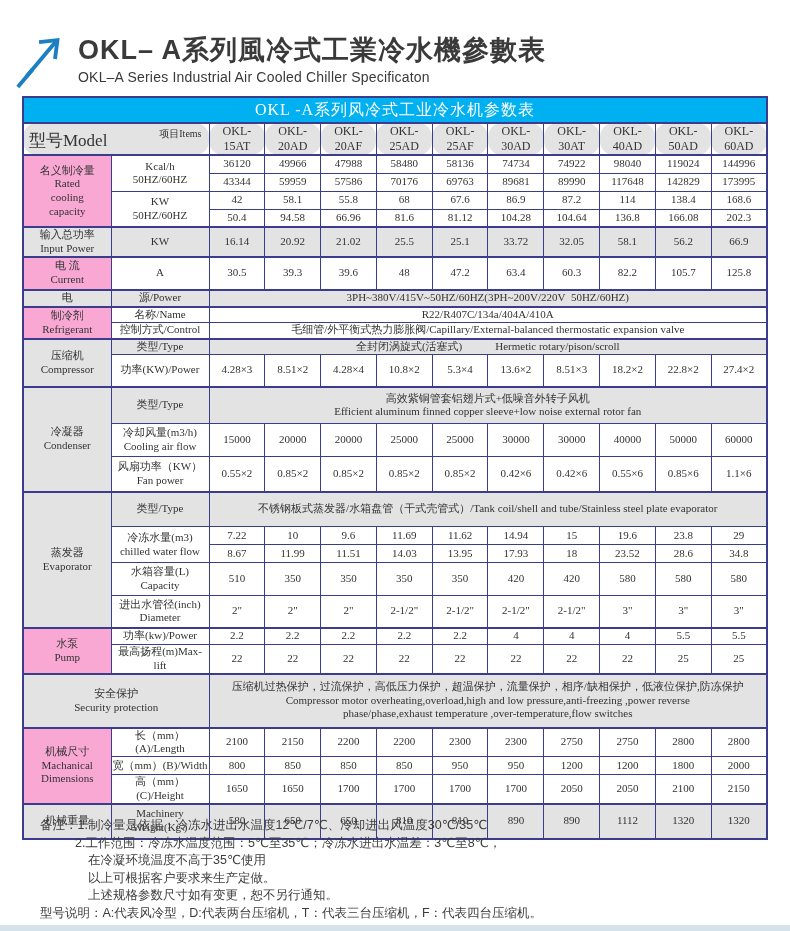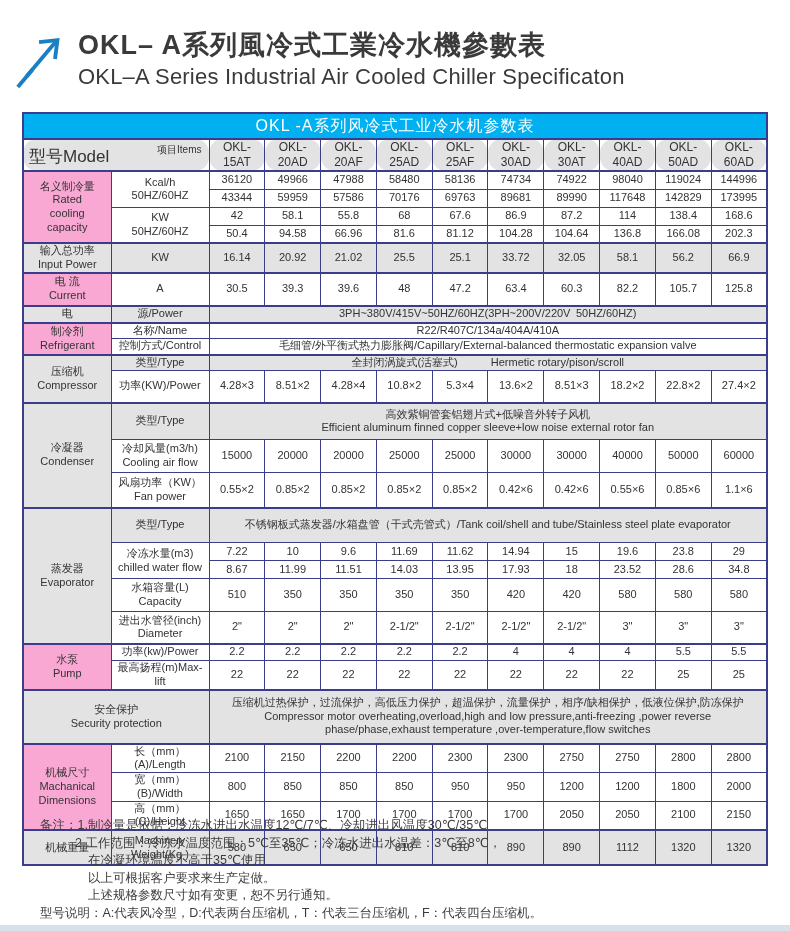--- a/index.html
+++ b/index.html
@@ -6,23 +6,23 @@
   body{
     width:790px;height:931px;position:relative;background:#ffffff;
     font-family:"Liberation Sans","DejaVu Sans",sans-serif;color:#333;
     overflow:hidden;
   }
   
   .page-header{position:absolute;top:28px;left:12px;display:flex;align-items:center;}
   .logo{width:58px;height:64px;flex:0 0 auto;}
   .titles{margin-left:8px;}
   .title-zh{font-size:27px;font-weight:600;color:#3a3a3a;letter-spacing:1px;line-height:1.15;}
-  .title-en{font-size:22px;font-weight:500;color:#3a3a3a;margin-top:3px;letter-spacing:0.2px;}
+  .title-en{font-size:14px;font-weight:500;color:#3a3a3a;margin-top:3px;letter-spacing:0.2px;}
   
-  .table-wrap{position:absolute;top:112px;left:22px;width:746px;}
+  .table-wrap{position:absolute;top:96px;left:22px;width:746px;font-family:Liberation Serif, serif;}
   .blue-bar{
     background:#00b0f0;color:#fff;text-align:center;font-size:16px;
     height:24px;line-height:24px;border:2px solid #3c3c8c;border-bottom:none;
     font-weight:500;letter-spacing:1px;
   }
   table{border-collapse:collapse;table-layout:fixed;width:746px;font-size:11px;border:2px solid #3c3c8c;}
   td{
     border:1px solid #3c3c8c;text-align:center;vertical-align:middle;
     white-space:pre-line;padding:0 1px;line-height:1.25;overflow:hidden;color:#333;
   }

